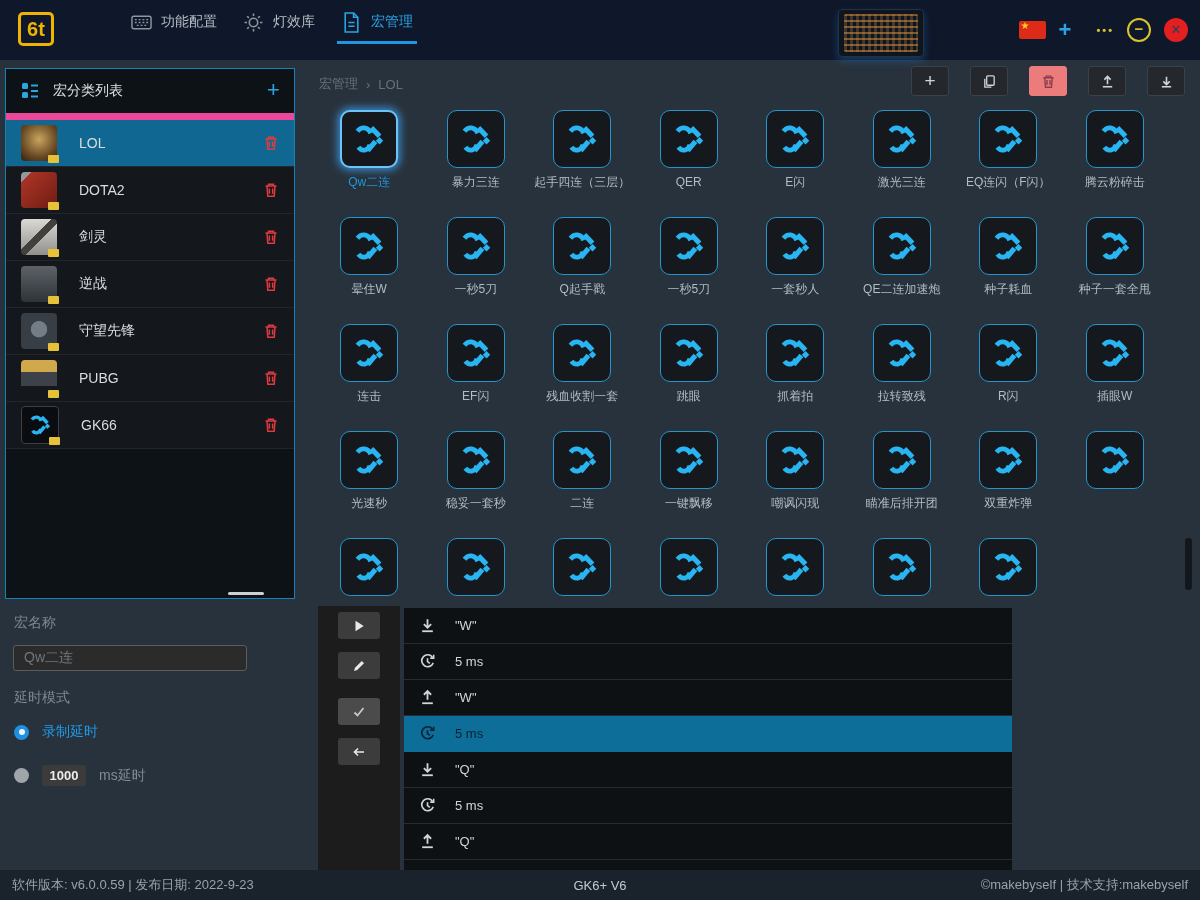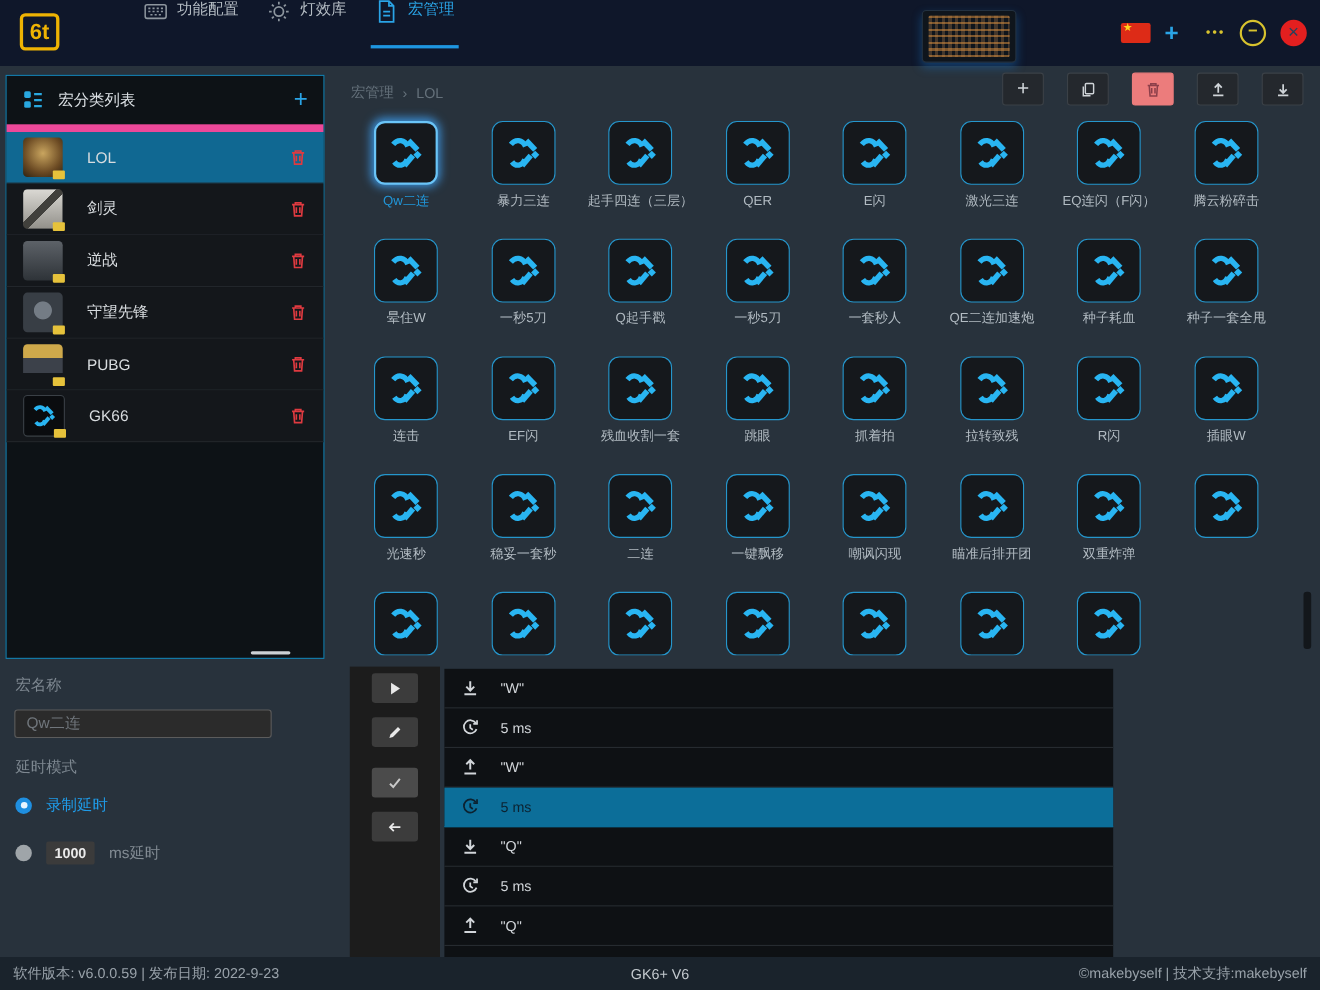--- a/index.html
+++ b/index.html
@@ -5,21 +5,21 @@
   html,body{margin:0;padding:0;}
   body{position:relative;width:1200px;height:900px;background:#28323c;overflow:hidden;
        font-family:"Liberation Sans","DejaVu Sans",sans-serif;-webkit-font-smoothing:antialiased;}
   svg{display:block}
 
   
   .titlebar{position:absolute;left:0;top:0;width:1200px;height:60px;background:#0f172a;}
   .logo{position:absolute;left:18px;top:12px;width:30px;height:28px;border:3px solid #eeb303;
         border-radius:5px;color:#eeb303;font-weight:bold;font-size:20px;line-height:28px;text-align:center;}
   .nav{position:absolute;left:118px;top:0;height:60px;display:flex;}
-  .nav-item{position:relative;display:flex;align-items:flex-start;gap:9px;padding:0 13px;height:44px;
+  .nav-item{position:relative;display:flex;align-items:center;gap:9px;padding:0 13px;height:44px;
             color:#b4bcc3;font-size:14px;cursor:pointer;}
   .nav-item.selected{color:#2aa4e6;}
   .nav-item.selected::after{content:"";position:absolute;left:9px;right:9px;bottom:0;height:3px;background:#1e96e0;}
   .nav-ic{width:21px;height:21px;color:#8d969e;}
   .nav-item.selected .nav-ic{color:#2aa4e6;}
   .nav-ic svg{display:none;width:21px;height:21px;}
   .nav-ic.keyboard-icon .svg-kb{display:block}
   .nav-ic.lamp-icon .svg-lamp{display:block}
   .nav-ic.doc-icon .svg-doc{display:block}
 
@@ -202,20 +202,31 @@
         
       </div>
       <span class="sb-name">LOL</span>
       <span class="sb-trash">
         <svg viewBox="0 0 16 16" fill="none" stroke="currentColor" stroke-width="1.5">
           <path d="M2.5 4h11M5.5 4V2.3h5V4M4 4l.8 10.2h6.4L12 4M6.4 6.5v5.2M9.6 6.5v5.2"></path>
         </svg>
       </span>
     </div>
       <div class="sb-item">
+      <div class="thumb dota2-icon">
+        
+      </div>
+      <span class="sb-name">DOTA2</span>
+      <span class="sb-trash">
+        <svg viewBox="0 0 16 16" fill="none" stroke="currentColor" stroke-width="1.5">
+          <path d="M2.5 4h11M5.5 4V2.3h5V4M4 4l.8 10.2h6.4L12 4M6.4 6.5v5.2M9.6 6.5v5.2"></path>
+        </svg>
+      </span>
+    </div>
+      <div class="sb-item">
       <div class="thumb bns-icon">
         
       </div>
       <span class="sb-name">剑灵</span>
       <span class="sb-trash">
         <svg viewBox="0 0 16 16" fill="none" stroke="currentColor" stroke-width="1.5">
           <path d="M2.5 4h11M5.5 4V2.3h5V4M4 4l.8 10.2h6.4L12 4M6.4 6.5v5.2M9.6 6.5v5.2"></path>
         </svg>
       </span>
     </div>

